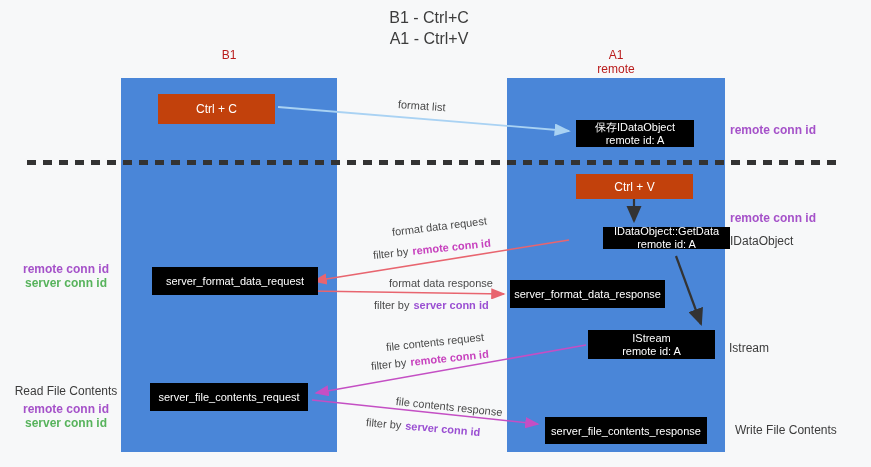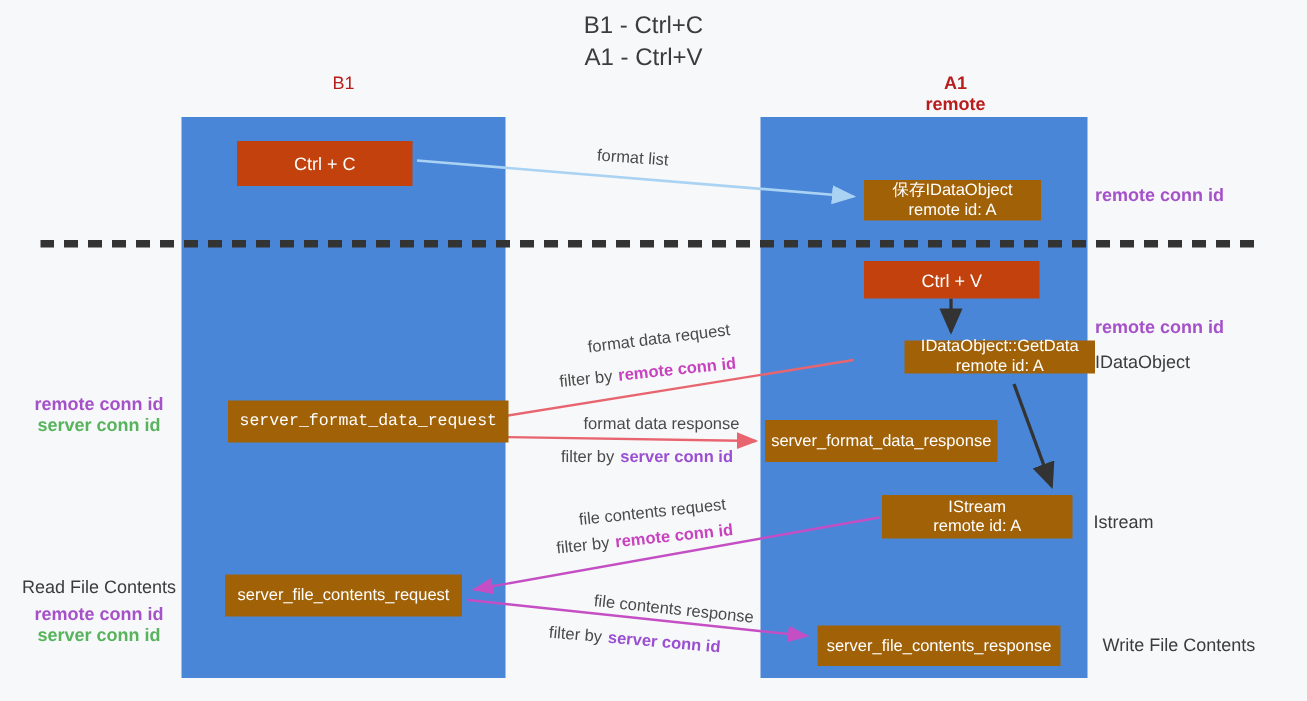--- a/index.html
+++ b/index.html
@@ -17,28 +17,28 @@
   }
 
   .col{position:absolute;background:#4a86d8;}
   .col-left{left:121px;top:78px;width:216px;height:374px;}
   .col-right{left:507px;top:78px;width:218px;height:374px;}
 
   .col-header{
     position:absolute;text-align:center;font-size:12px;line-height:14px;color:#b91c1c;
   }
   .hdr-left{left:121px;top:48px;width:216px;}
-  .hdr-right{left:528px;top:48px;width:218px;font-weight:bold;}
+  .hdr-right{left:507px;top:48px;width:218px;}
 
   .box{
     position:absolute;color:#fff;text-align:center;white-space:nowrap;
     box-sizing:border-box;
   }
   .box-green{background:#c2410c;font-size:12px;}
-  .box-orange{background:#a16207;font-size:11px;}
+  .box-orange{background:#000000;font-size:11px;}
   .one-line{display:flex;align-items:center;justify-content:center;}
   .two-line{display:flex;flex-direction:column;align-items:center;justify-content:center;line-height:13px;}
 
   .divider{
     position:absolute;left:27px;top:160px;width:811px;height:5px;
     background:repeating-linear-gradient(90deg,#333 0 9px,transparent 9px 16px);
   }
 
   .lbl{
     position:absolute;font-size:11px;color:#4a4a4a;white-space:nowrap;
@@ -117,21 +117,21 @@
 
   <div class="box box-green one-line" style="left:576px;top:174px;width:117px;height:25px;">
     <span>Ctrl + V</span>
   </div>
 
   <div class="box box-orange two-line" style="left:571px;top:227px;width:127px;height:22px;margin-left:32px;">
     <div>IDataObject::GetData</div>
     <div>remote id: A</div>
   </div>
 
-  <div class="box box-orange one-line" style="left:152px;top:267px;width:187px;height:28px;font-family:Liberation Mono, monospace;">
+  <div class="box box-orange one-line" style="left:152px;top:267px;width:166px;height:28px;">
     <span>server_format_data_request</span>
   </div>
 
   <div class="box box-orange one-line" style="left:510px;top:280px;width:155px;height:28px;">
     <span>server_format_data_response</span>
   </div>
 
   <div class="box box-orange two-line" style="left:588px;top:330px;width:127px;height:29px;">
     <div>IStream</div>
     <div>remote id: A</div>

